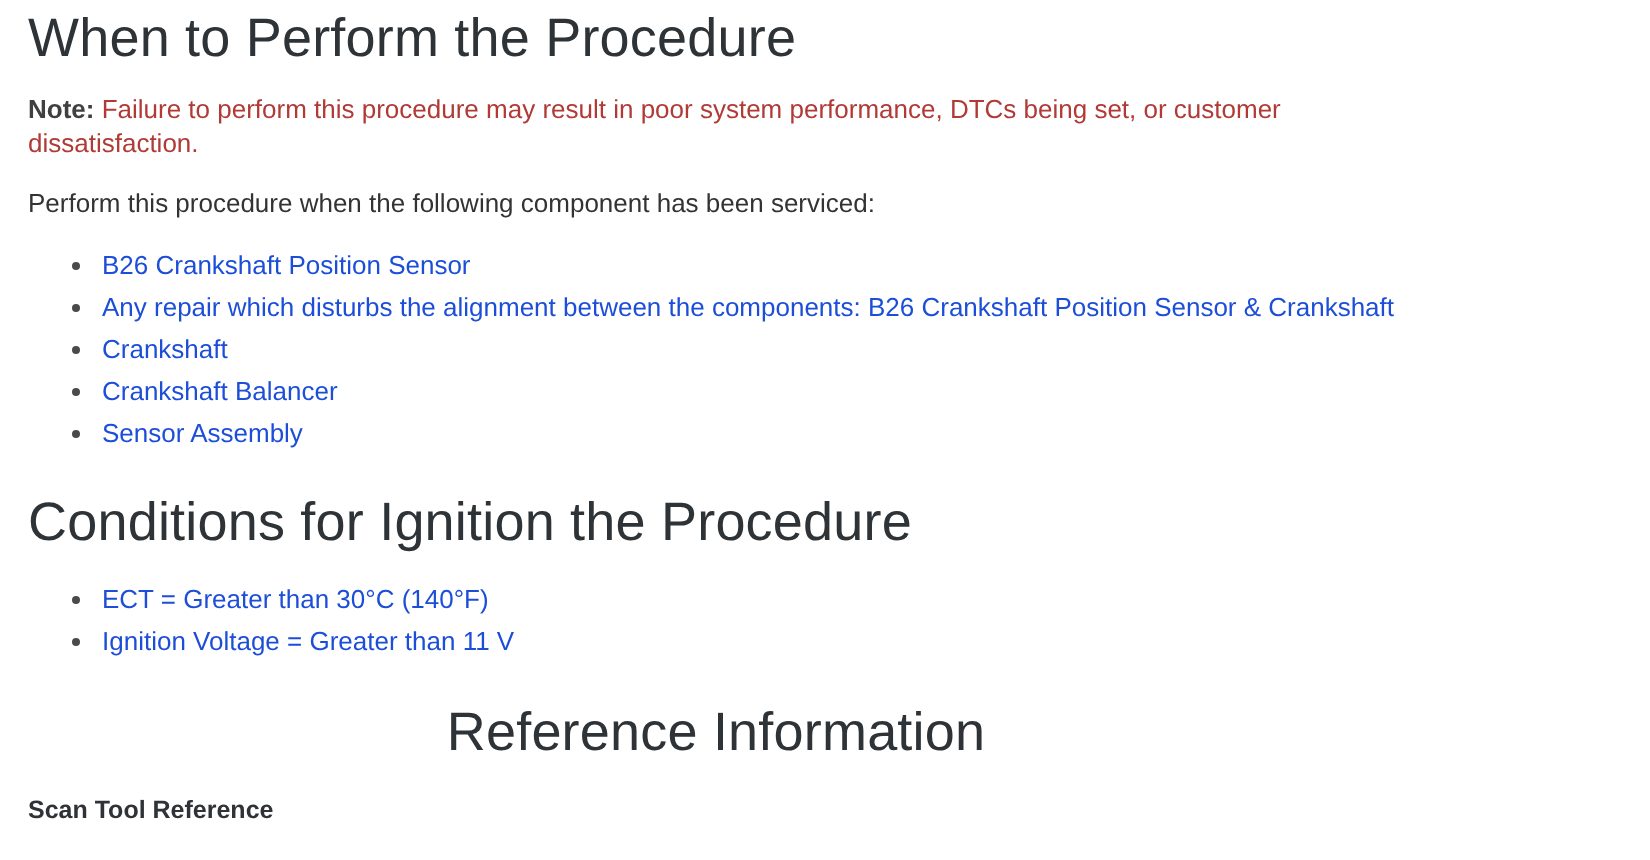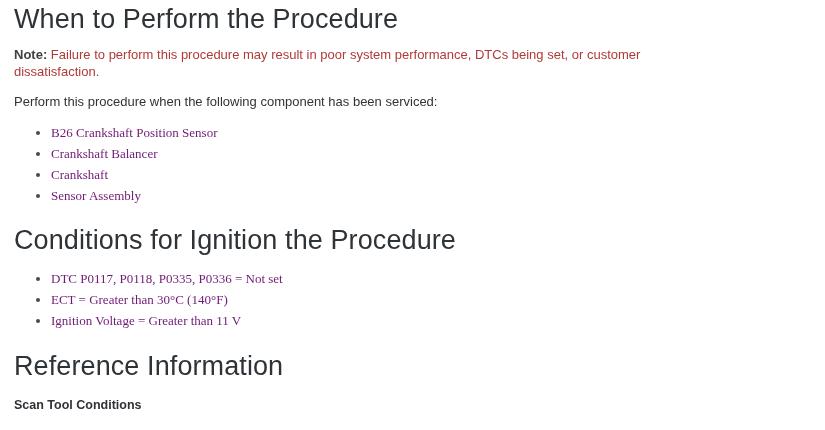--- a/index.html
+++ b/index.html
@@ -24,21 +24,21 @@
     font-size: 27px;
     font-weight: 400;
     color: #2e3337;
     margin: 0;
     padding: 0;
     line-height: 32px;
     letter-spacing: 0.1px;
   }
   .heading-1-wrap { padding-top: 3px; }
   .heading-2-wrap { padding-top: 18px; }
-  .heading-3-wrap { padding-top: 19px; }
+  .heading-3-wrap { padding-top: 19px; text-align: center; }
 
   p.note {
     color: #b03a36;
     font-size: 13px;
     line-height: 17px;
     margin: 0;
     padding-top: 11px;
   }
   p.note .note-label {
     font-weight: bold;
@@ -54,24 +54,23 @@
   ul.doc-list {
     list-style: none;
     margin: 0;
     padding: 0;
     padding-top: 12px;
   }
   ul.doc-list li {
     position: relative;
     font-size: 13px;
     line-height: 21px;
-    color: #701a75;
+    color: #1d4ed8;
     padding-left: 37px;
     white-space: nowrap;
-    font-family: Liberation Serif, serif;
   }
   ul.doc-list li .bullet {
     position: absolute;
     left: 22px;
     top: 9px;
     width: 4px;
     height: 4px;
     background: #4a4a4a;
     border-radius: 50%;
   }
@@ -97,50 +96,50 @@
 
   <p class="intro">Perform this procedure when the following component has been serviced:</p>
 
   <ul class="doc-list">
     <li>
       <span class="bullet"></span>
       <span>B26 Crankshaft Position Sensor</span>
     </li>
     <li>
       <span class="bullet"></span>
-      <span>Crankshaft Balancer</span>
+      <span>Any repair which disturbs the alignment between the components: B26 Crankshaft Position Sensor &amp; Crankshaft</span>
     </li>
     <li>
       <span class="bullet"></span>
       <span>Crankshaft</span>
+    </li>
+    <li>
+      <span class="bullet"></span>
+      <span>Crankshaft Balancer</span>
     </li>
     <li>
       <span class="bullet"></span>
       <span>Sensor Assembly</span>
     </li>
   </ul>
 
   <div class="heading-2-wrap">
     <h2 class="section-heading">Conditions for Ignition the Procedure</h2>
   </div>
 
   <ul class="doc-list">
     <li>
       <span class="bullet"></span>
-      <span>DTC P0117, P0118, P0335, P0336 = Not set</span>
-    </li>
-    <li>
-      <span class="bullet"></span>
       <span>ECT = Greater than 30°C (140°F)</span>
     </li>
     <li>
       <span class="bullet"></span>
       <span>Ignition Voltage = Greater than 11 V</span>
     </li>
   </ul>
 
   <div class="heading-3-wrap">
     <h2 class="section-heading">Reference Information</h2>
   </div>
 
-  <p class="subheading">Scan Tool Conditions</p>
+  <p class="subheading">Scan Tool Reference</p>
 
 </div>
 
 </body></html>

